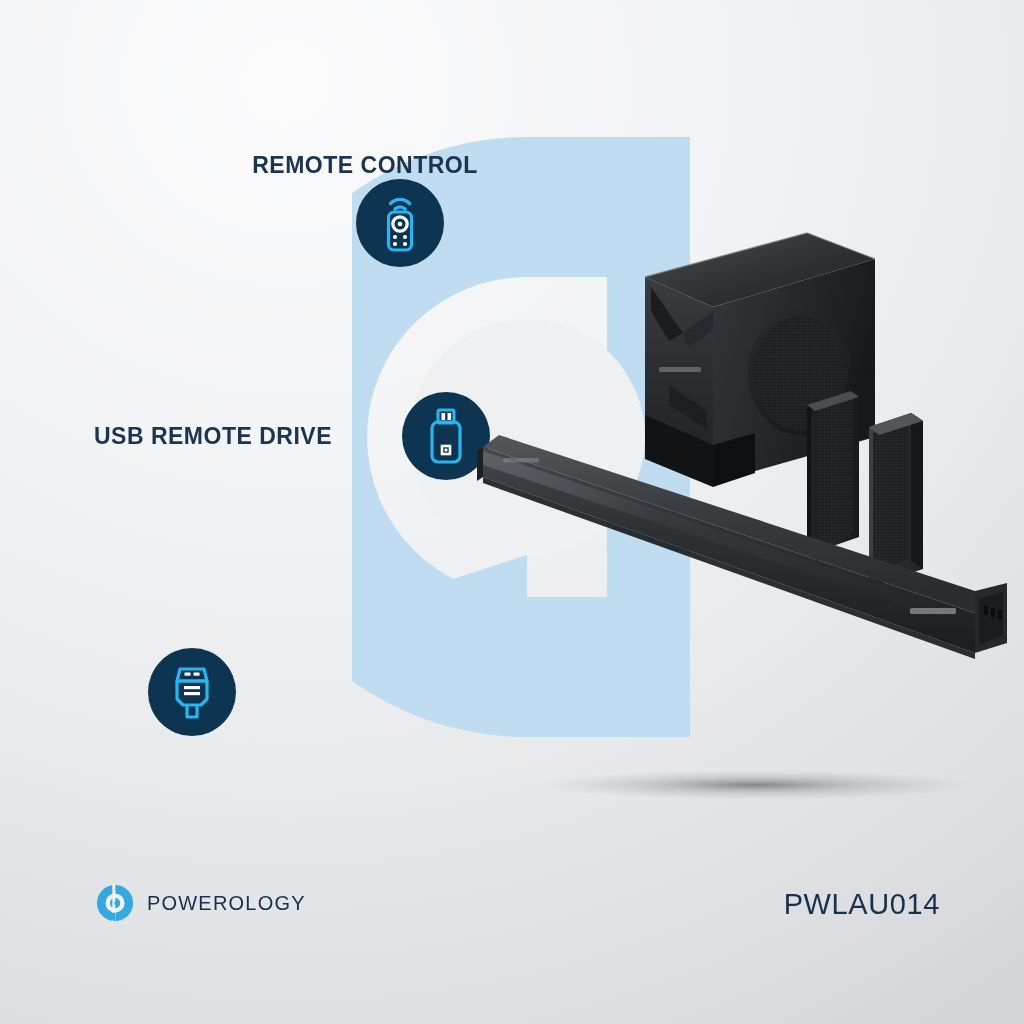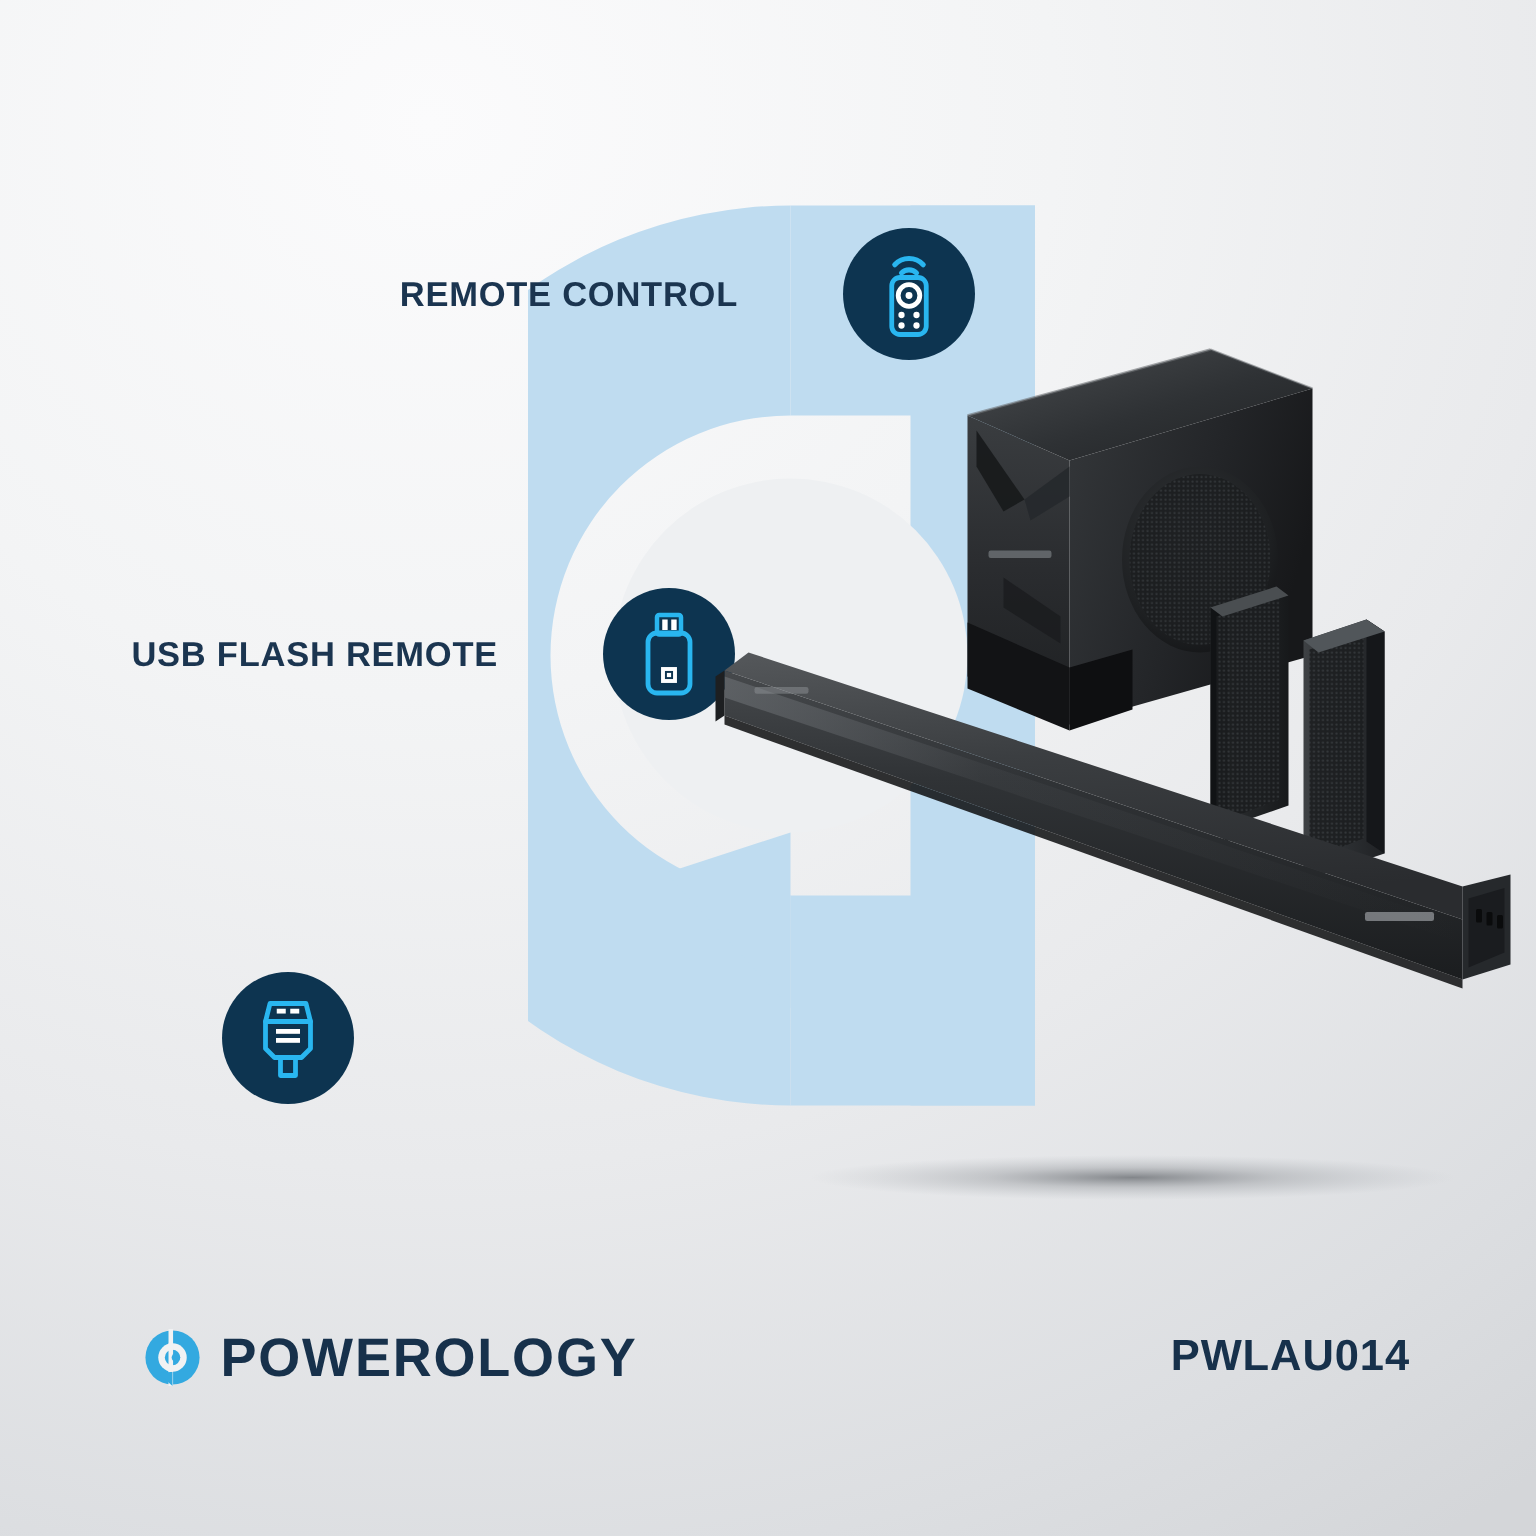--- a/index.html
+++ b/index.html
@@ -23,40 +23,40 @@
     color:#1b3550;font-weight:bold;letter-spacing:.5px;
     font-size:23px;white-space:nowrap;text-align:right;
   }
   .badge{
     border-radius:50%;background:#0d3450;
     display:flex;align-items:center;justify-content:center;
     position:relative;
   }
   .badge svg{display:block;}
 
-  #feature-remote{left:150px;top:152px;width:500px;}
+  #feature-remote{left:150px;top:152px;width:500px;flex-direction:column;}
   #feature-usb{left:20px;top:392px;width:470px;}
   #feature-arc{left:148px;top:648px;width:502px;}
   .feature .label{flex:1;padding-right:70px;}
   .badge{width:88px;height:88px;flex:0 0 88px;}
 
   
   #product{position:absolute;left:455px;top:215px;width:560px;height:580px;}
   #product svg{display:block;width:100%;height:100%;overflow:visible;}
 
   
   #footer-logo{position:absolute;left:96px;top:884px;display:flex;align-items:center;gap:13px;}
   #footer-logo .mark{width:38px;height:38px;flex:0 0 38px;}
   #footer-logo .mark svg{display:block;width:100%;height:100%;}
   #footer-logo .word{
-    color:#17314b;font-weight:bold;font-size:36px;letter-spacing:1.2px;
+    color:#17314b;font-weight:normal;font-size:20px;letter-spacing:1.2px;
   }
   #sku{
     position:absolute;right:84px;top:888px;
-    color:#17314b;font-weight:bold;font-size:29px;letter-spacing:.6px;
+    color:#17314b;font-weight:normal;font-size:29px;letter-spacing:.6px;
   }
 </style>
 </head>
 <body>
 
 <div id="stage">
 
   <div class="watermark">
     <svg viewBox="0 0 345 650">
       <defs>
@@ -103,21 +103,21 @@
           <circle cx="25" cy="45" r="2.1"></circle>
           <circle cx="35" cy="45" r="2.1"></circle>
           <circle cx="25" cy="52" r="2.1"></circle>
           <circle cx="35" cy="52" r="2.1"></circle>
         </g>
       </svg>
     </div>
   </div>
 
   <div class="feature" id="feature-usb">
-    <div class="label">USB FLASH REMOTE</div>
+    <div class="label">USB REMOTE DRIVE</div>
     <div class="badge">
       <svg width="56" height="62" viewBox="0 0 56 62">
 
         <rect x="20" y="5" width="16" height="13" rx="1.5" fill="none" stroke="#29b6f0" stroke-width="3"></rect>
         <rect x="23.5" y="8" width="3.6" height="7" fill="#ffffff"></rect>
         <rect x="29.5" y="8" width="3.6" height="7" fill="#ffffff"></rect>
 
         <rect x="14" y="17" width="28" height="40" rx="6" fill="none" stroke="#29b6f0" stroke-width="3.2"></rect>
 
         <rect x="24" y="41" width="8" height="8" fill="none" stroke="#ffffff" stroke-width="2.6"></rect>

